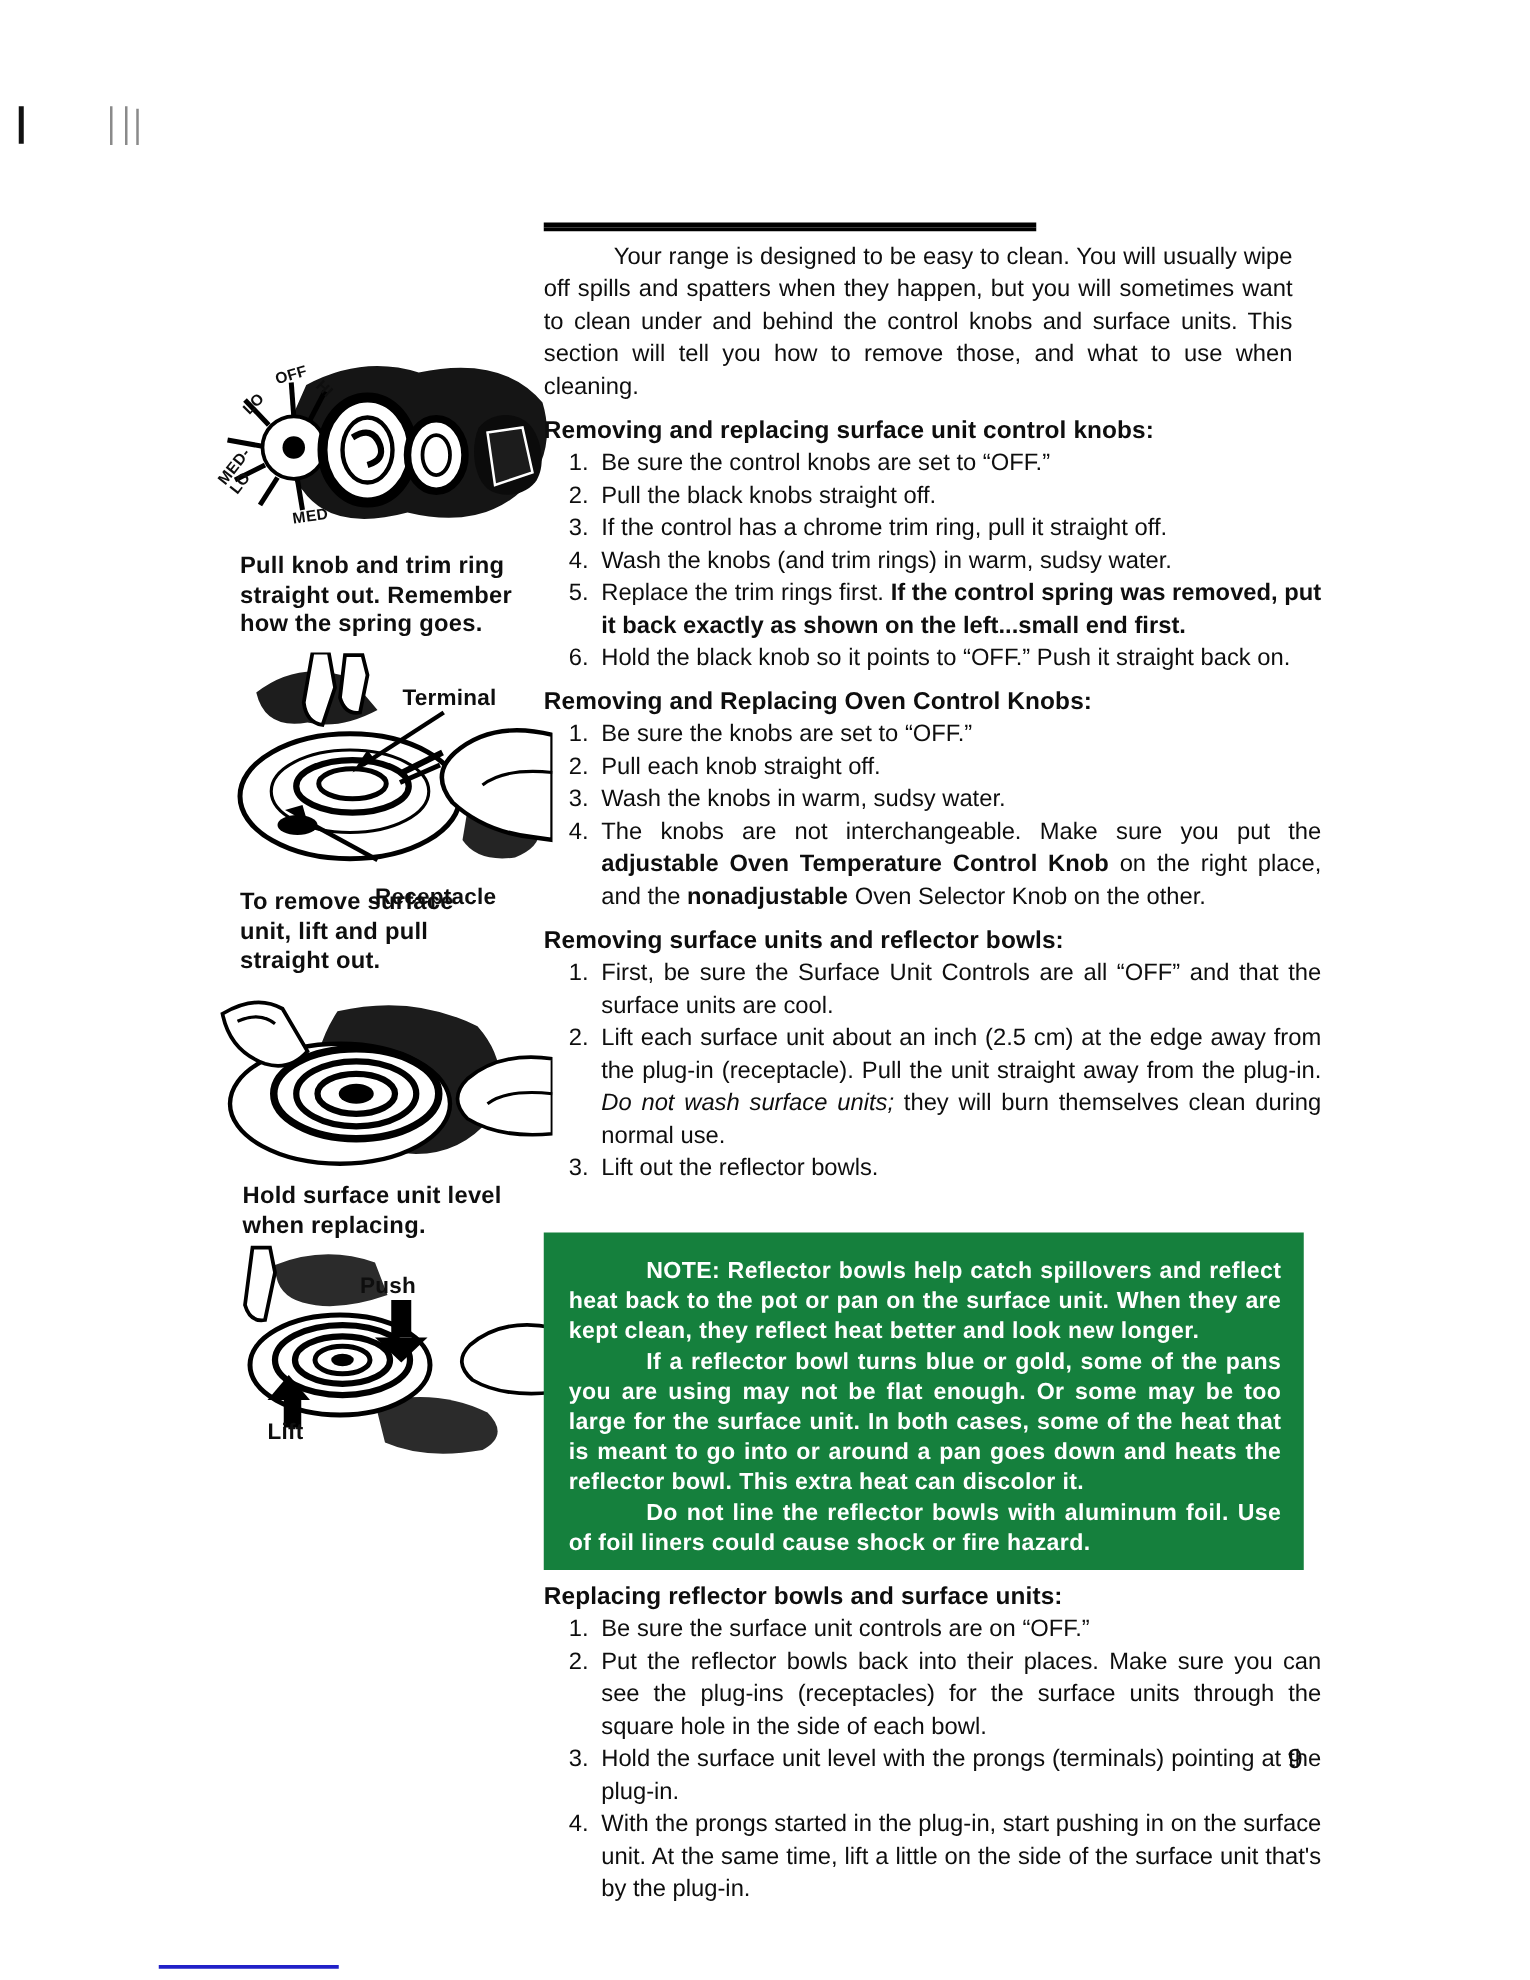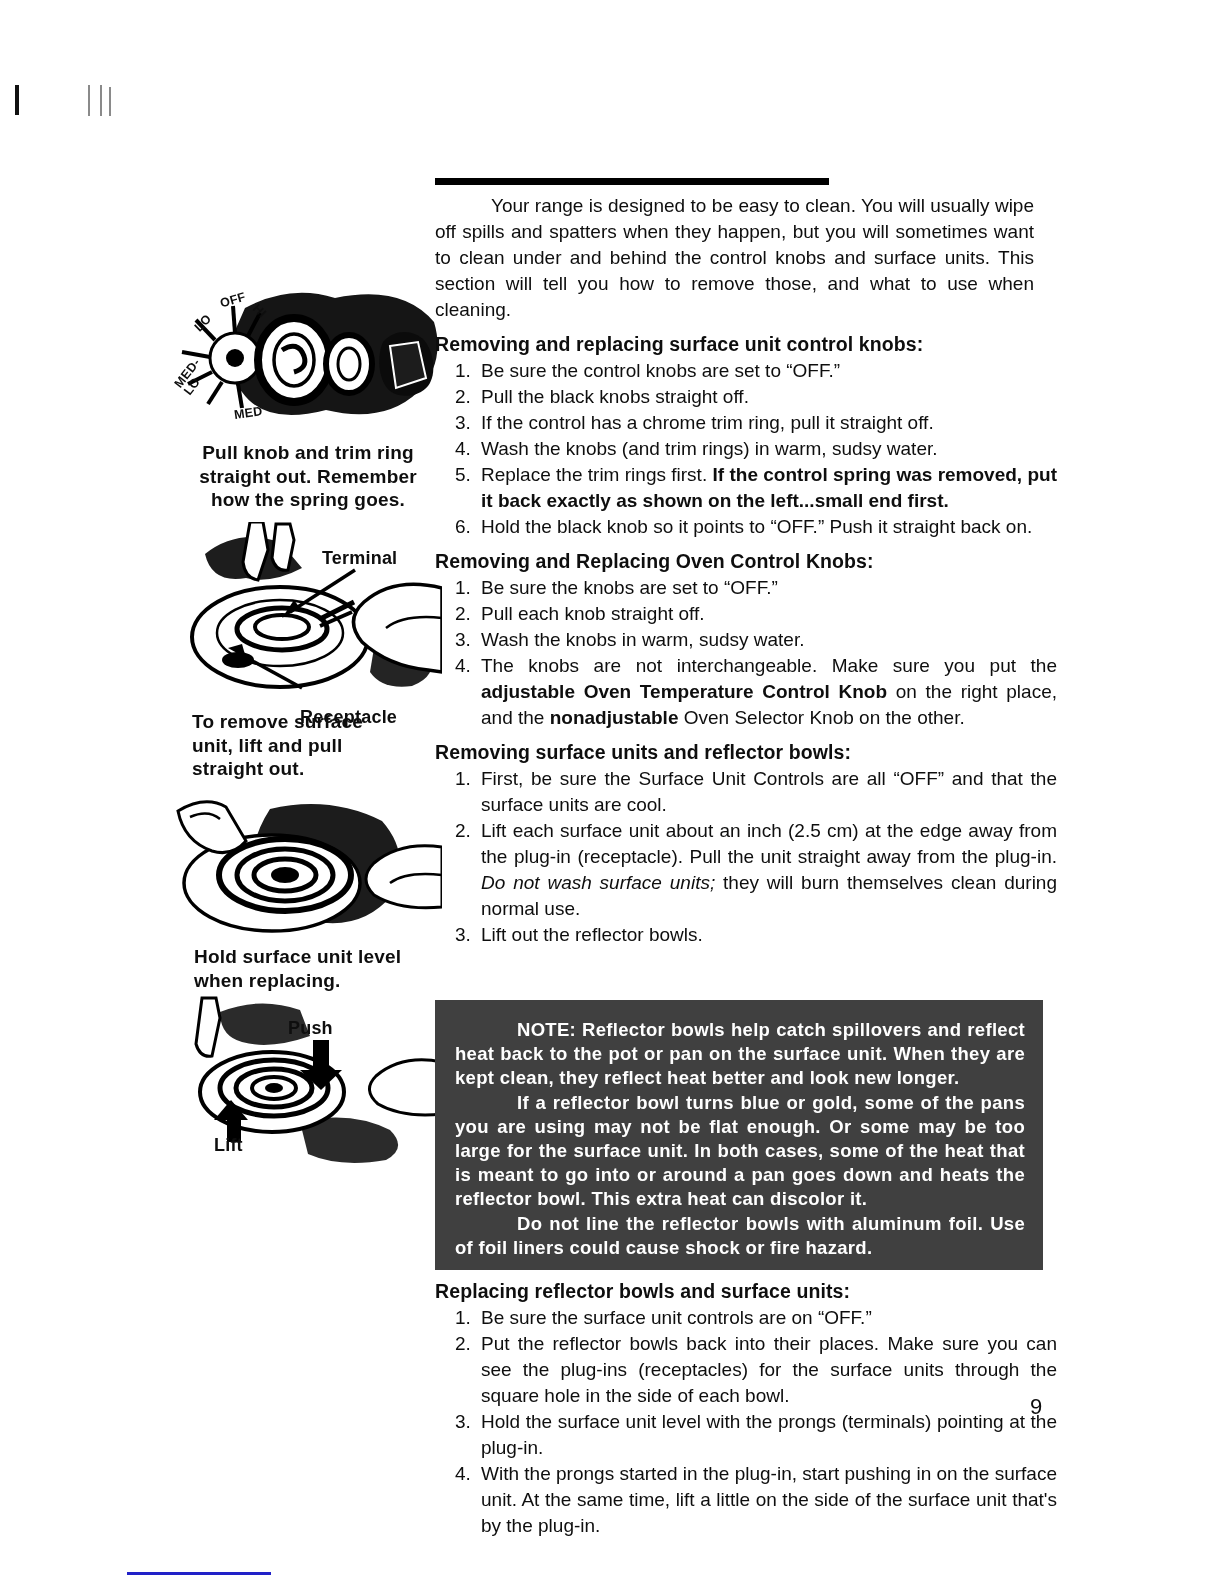--- a/index.html
+++ b/index.html
@@ -21,33 +21,33 @@
   .intro{font-size:19px;line-height:26px;text-align:justify;text-indent:56px;width:599px;margin:0 0 4px 0;}
 
   h2.sec-h{font-size:19.5px;font-weight:bold;margin:10px 0 2px 0;letter-spacing:.1px;}
   ol.items{list-style:none;margin:0;padding:0;}
   li.item{display:flex;font-size:19px;line-height:26px;}
   li.item .num{flex:0 0 26px;margin-left:20px;}
   li.item .txt{flex:1;text-align:justify;}
   .b{font-weight:bold;}
   .i{font-style:italic;}
 
-  .note-box{background:#404040;color:#fff;width:608px;box-sizing:border-box;
-    margin-top:52px;padding:18px 18px 10px 20px;}
+  .note-box{background:#15803d;color:#fff;width:608px;box-sizing:border-box;
+    margin-top:38px;padding:18px 18px 10px 20px;}
   .note-box p{margin:0;font-weight:bold;font-size:18.5px;line-height:24.2px;
     text-align:justify;text-indent:62px;letter-spacing:.3px;}
   .after-note{margin-top:12px;}
 
   .page-num{position:absolute;left:1030px;top:1394px;font-size:22px;}
 
   
   .left-col{position:absolute;left:150px;top:280px;width:292px;height:900px;}
   .fig{position:absolute;left:0;}
   .caption{position:absolute;font-weight:bold;font-size:19px;line-height:23.5px;letter-spacing:.2px;}
-  .cap1{left:42px;top:161px;width:232px;text-align:center;}
+  .cap1{left:42px;top:161px;width:232px;}
   .cap2{left:42px;top:430px;width:205px;}
   .cap3{left:44px;top:665px;width:232px;}
   .fig-label{position:absolute;font-weight:bold;font-size:18px;letter-spacing:.2px;text-align:center;}
   .lbl-terminal{left:172px;top:268px;}
   .lbl-receptacle{left:150px;top:400px;margin-top:27px;}
   .lbl-push{left:138px;top:738px;}
   .lbl-lift{left:64px;top:855px;}
   .dial-label{position:absolute;font-weight:bold;font-size:12.5px;letter-spacing:.3px;}
   .dl-off{left:70px;top:13px;transform:rotate(-16deg);}
   .dl-hi{left:103px;top:24px;transform:rotate(44deg);}

